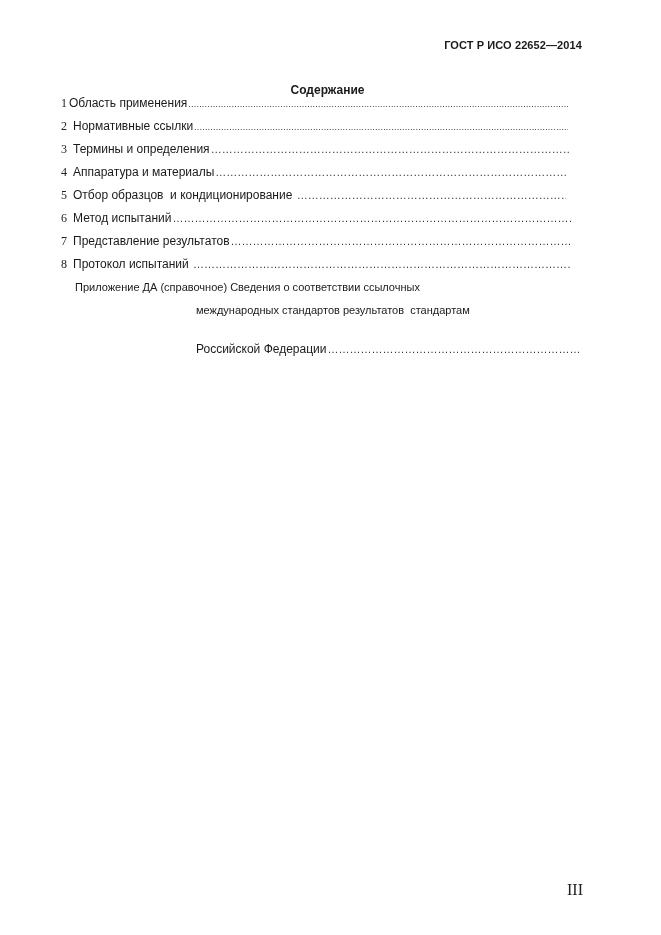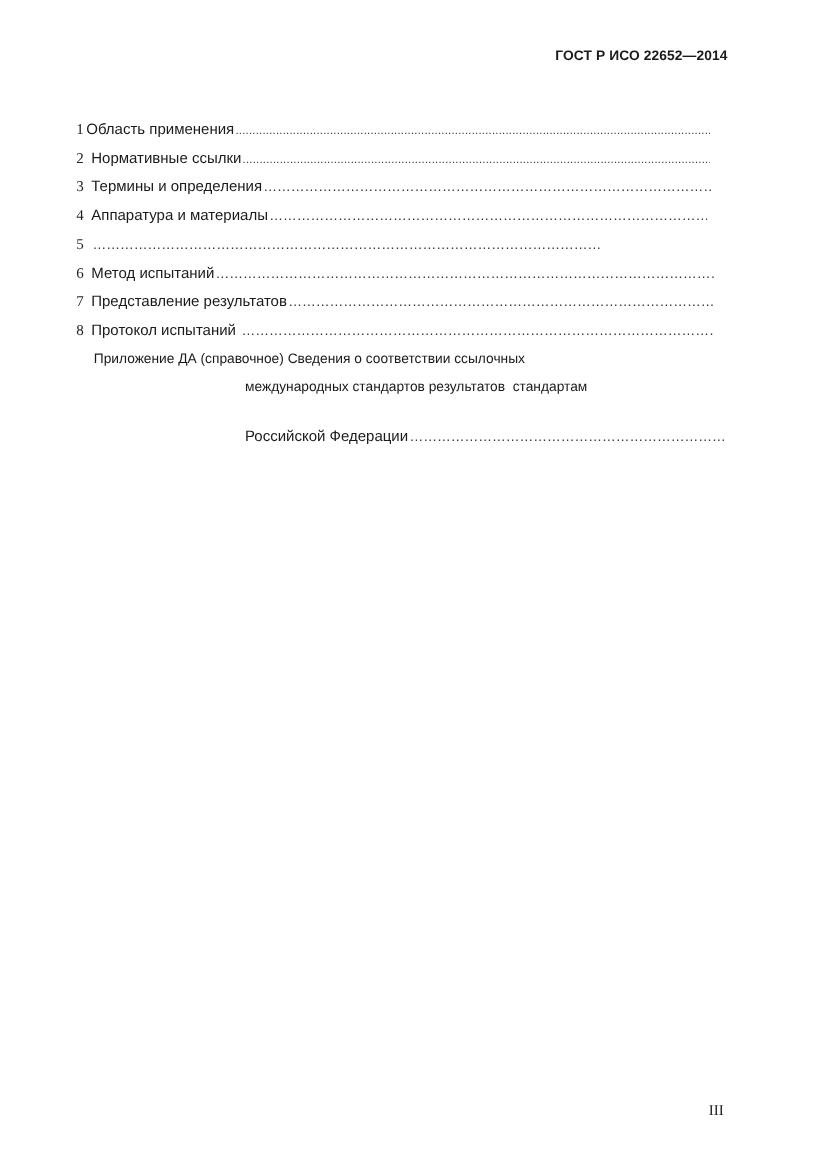--- a/index.html
+++ b/index.html
@@ -87,31 +87,32 @@
       align-items: baseline;
       font-size: 12px;
       white-space: nowrap;
       overflow: hidden;
     }
     .page-number {
       position: absolute;
       top: 881px;
       left: 567px;
       font-family: "Liberation Serif", serif;
-      font-size: 12px;
+      font-size: 16px;
       color: #222;
     }
   </style>
 </head>
 <body>
 
 <div class="page">
 
   <div class="doc-header">ГОСТ Р ИСО 22652—2014</div>
 
+  <div class="toc-title">Содержание</div>
 
   <div class="toc-row" style="top:96px; width:507px;">
     <span class="toc-num tight">1</span>
     <span class="toc-label">Область применения</span>
     <span class="leader fine">................................................................................................................................................</span>
   </div>
 
   <div class="toc-row" style="top:119px; width:507px;">
     <span class="toc-num">2</span>
     <span class="toc-label">Нормативные ссылки</span>
@@ -125,20 +126,21 @@
   </div>
 
   <div class="toc-row" style="top:165px; width:505px;">
     <span class="toc-num">4</span>
     <span class="toc-label">Аппаратура и материалы</span>
     <span class="leader">…………………………………………………………………………………………………</span>
   </div>
 
   <div class="toc-row" style="top:188px; width:505px;">
     <span class="toc-num">5</span>
+    <span class="toc-label" style="white-space:pre;">Отбор образцов  и кондиционирование </span>
     <span class="leader">…………………………………………………………………………………………………</span>
   </div>
 
   <div class="toc-row" style="top:211px; width:511px;">
     <span class="toc-num">6</span>
     <span class="toc-label">Метод испытаний</span>
     <span class="leader">…………………………………………………………………………………………………</span>
   </div>
 
   <div class="toc-row" style="top:234px; width:511px;">

